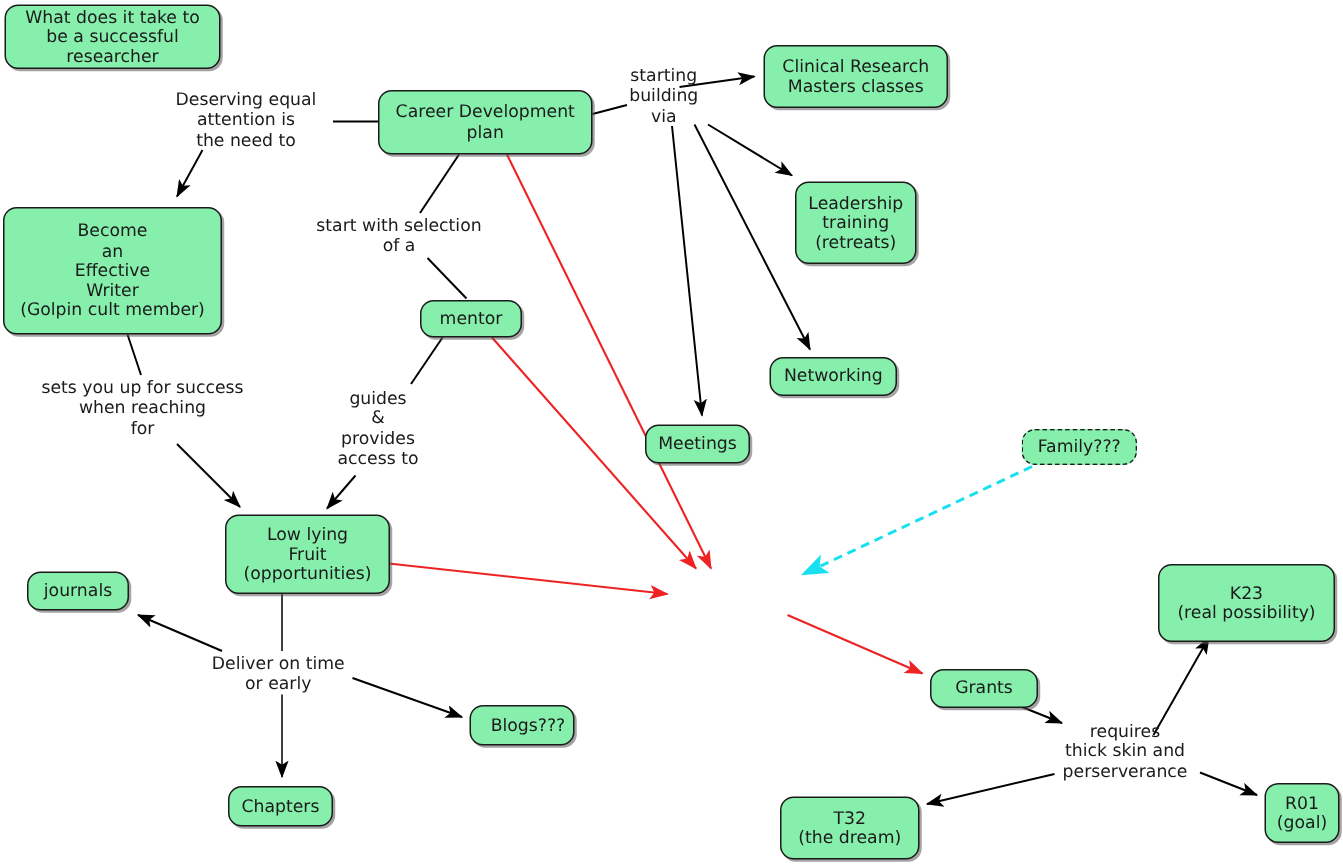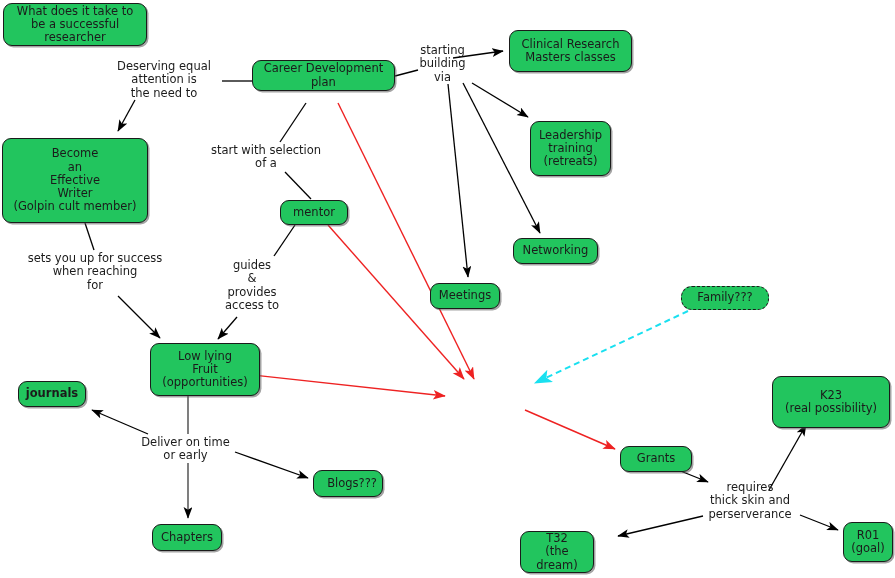--- a/index.html
+++ b/index.html
@@ -20,21 +20,21 @@
     position: absolute;
     left: 0;
     top: 0;
     width: 895px;
     height: 578px;
     pointer-events: none;
   }
   .node {
     position: absolute;
     box-sizing: border-box;
-    background: #22c55e;
+    background: #86efac;
     border: 1.4px solid #1b1b1b;
     border-radius: 9px;
     color: #1b1b1b;
     font-size: 11.5px;
     line-height: 13.2px;
     text-align: center;
     display: flex;
     align-items: center;
     justify-content: center;
     box-shadow: 1.5px 1.5px 0 rgba(90,90,90,0.55);
@@ -128,46 +128,46 @@
     <line x1="769" y1="490" x2="806" y2="425" stroke="#000000" stroke-width="1.3" marker-end="url(#arw-black)"></line>
 
     <line x1="703" y1="516" x2="618" y2="536" stroke="#000000" stroke-width="1.3" marker-end="url(#arw-black)"></line>
 
     <line x1="800" y1="515" x2="838" y2="530" stroke="#000000" stroke-width="1.3" marker-end="url(#arw-black)"></line>
   </svg>
 
   <div class="node" style="left: 3px; top: 3px; width: 144px; height: 43px;">What does it take to
 be a successful
 researcher</div>
-  <div class="node" style="left: 252px; top: 60px; width: 143px; height: 31px;">Career Development
+  <div class="node" style="left: 252px; top: 60px; width: 143px; height: 43px;">Career Development
 plan</div>
   <div class="node" style="left: 2px; top: 138px; width: 146px; height: 85px;">Become
 an
 Effective
 Writer
 (Golpin cult member)</div>
   <div class="node" style="left: 509px; top: 30px; width: 123px; height: 42px;">Clinical Research
 Masters classes</div>
   <div class="node" style="left: 530px; top: 121px; width: 81px; height: 55px;">Leadership
 training
 (retreats)</div>
   <div class="node" style="left: 513px; top: 238px; width: 85px; height: 26px;">Networking</div>
   <div class="node" style="left: 280px; top: 200px; width: 68px; height: 25px;">mentor</div>
   <div class="node" style="left: 430px; top: 283px; width: 70px; height: 26px;">Meetings</div>
   <div class="node" style="left: 150px; top: 343px; width: 110px; height: 53px;">Low lying
 Fruit
 (opportunities)</div>
-  <div class="node" style="left: 18px; top: 381px; width: 68px; height: 26px; font-weight: bold;">journals</div>
+  <div class="node" style="left: 18px; top: 381px; width: 68px; height: 26px;">journals</div>
   <div class="node" style="left: 313px; top: 470px; width: 70px; height: 27px; padding-left: 12px;">Blogs???</div>
   <div class="node" style="left: 152px; top: 524px; width: 70px; height: 27px;">Chapters</div>
-  <div class="node dashed" style="left: 681px; top: 286px; width: 88px; height: 24px; border-radius: 11px;">Family???</div>
+  <div class="node dashed" style="left: 681px; top: 286px; width: 77px; height: 24px;">Family???</div>
   <div class="node" style="left: 620px; top: 446px; width: 72px; height: 26px; text-align: center;">Grants</div>
   <div class="node" style="left: 772px; top: 376px; width: 118px; height: 52px;">K23
 (real possibility)</div>
-  <div class="node" style="left: 520px; top: 531px; width: 74px; height: 42px;">T32
+  <div class="node" style="left: 520px; top: 531px; width: 93px; height: 42px;">T32
 (the dream)</div>
   <div class="node" style="left: 843px; top: 522px; width: 50px; height: 40px;">R01
 (goal)</div>
 
   <div class="edge-label" style="left: 106px; top: 60px; width: 116px;">Deserving equal
 attention is
 the need to</div>
   <div class="edge-label" style="left: 415px; top: 44px; width: 55px;">starting
 building
 via</div>

